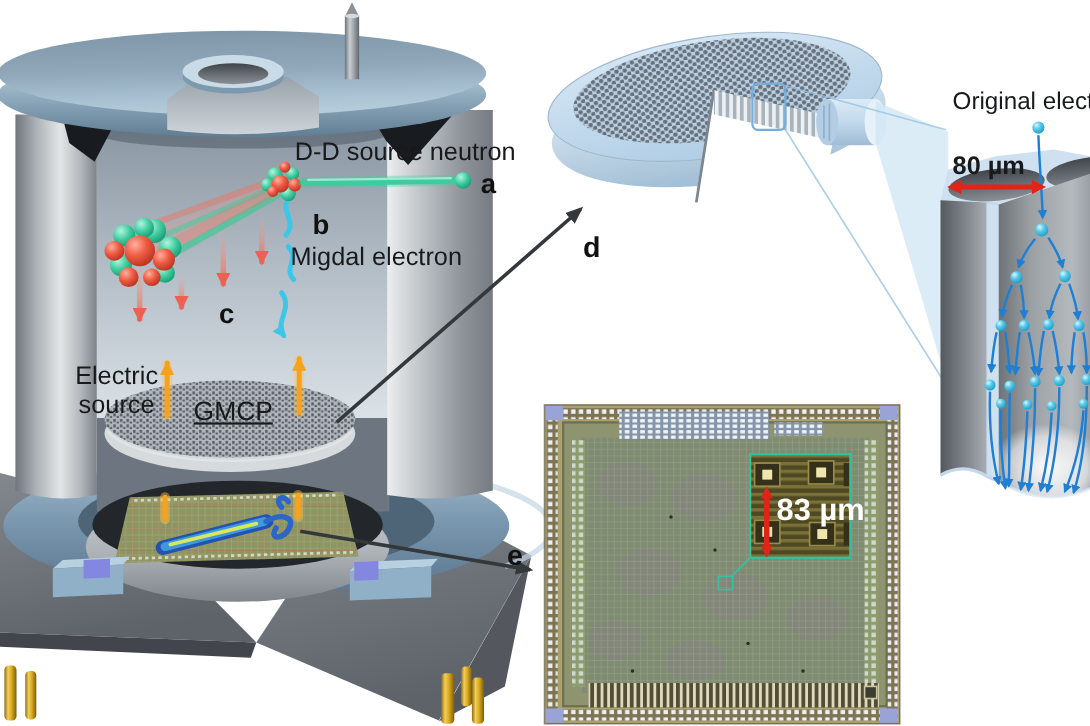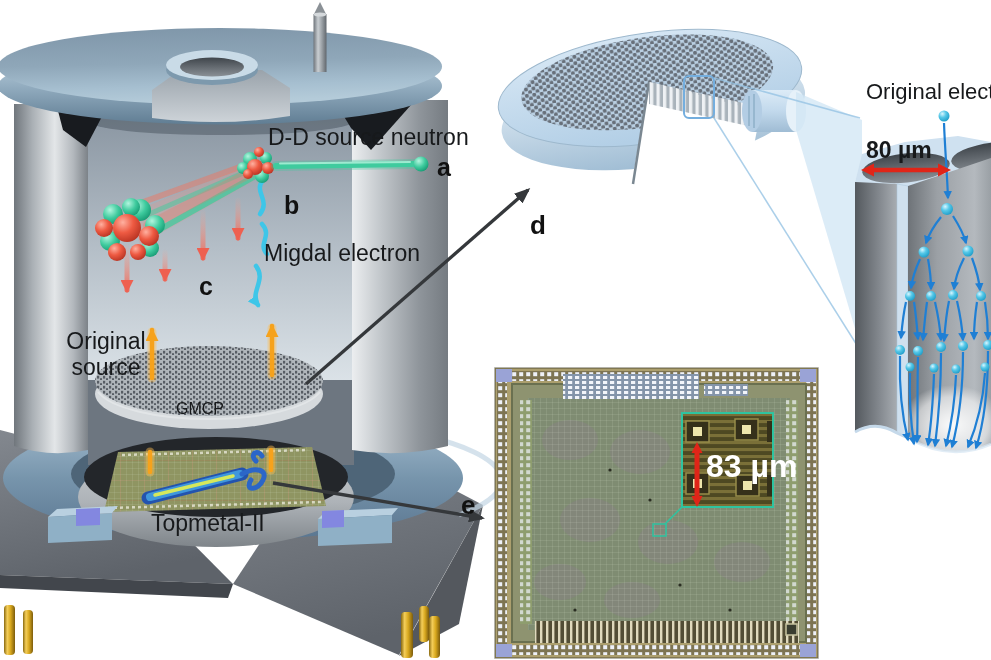--- a/index.html
+++ b/index.html
@@ -496,27 +496,26 @@
   </g>
 </g>
 
 <line x1="306" y1="384" x2="528" y2="190" stroke="#35383b" stroke-width="3.3" marker-end="url(#mDark)"></line>
 <line x1="273" y1="483" x2="482" y2="518" stroke="#35383b" stroke-width="3.3" marker-end="url(#mDark)"></line>
 </svg>
 
 <div class="lbl" style="left:268px;top:124px;text-align:right;">D-D source neutron</div>
 <div class="mk" style="left:437px;top:153px;">a</div>
 <div class="mk" style="left:284px;top:191px;">b</div>
-<div class="lbl" style="left:264px;top:220px;margin-top:20px;">Migdal electron</div>
+<div class="lbl" style="left:264px;top:220px;">Migdal electron</div>
 <div class="mk" style="left:199px;top:272px;">c</div>
 <div class="lbl center" style="left:58px;top:328px;width:96px;">
-  <span>Original</span><br>
+  <span>Electric</span><br>
   <span>source</span>
 </div>
-<div class="lbl" style="left:176px;top:400px;font-size:16px;">GMCP</div>
-<div class="lbl" style="left:151px;top:510px;">Topmetal-II</div>
+<div class="lbl" style="left:176px;top:361px;font-size:24px;text-decoration:underline;">GMCP</div>
 <div class="mk" style="left:530px;top:210px;font-size:26px;">d</div>
 <div class="mk" style="left:461px;top:490px;font-size:26px;">e</div>
 <div class="lbl" style="left:866px;top:79px;font-size:22px;">Original electron</div>
 <div class="lbl bold" style="left:866px;top:137px;">80 µm</div>
-<div class="lbl white" style="left:706px;top:448px;font-size:32px;">83 µm</div>
+<div class="lbl white" style="left:706px;top:448px;font-size:28px;">83 µm</div>
 
 </div>
 
 </body></html>

